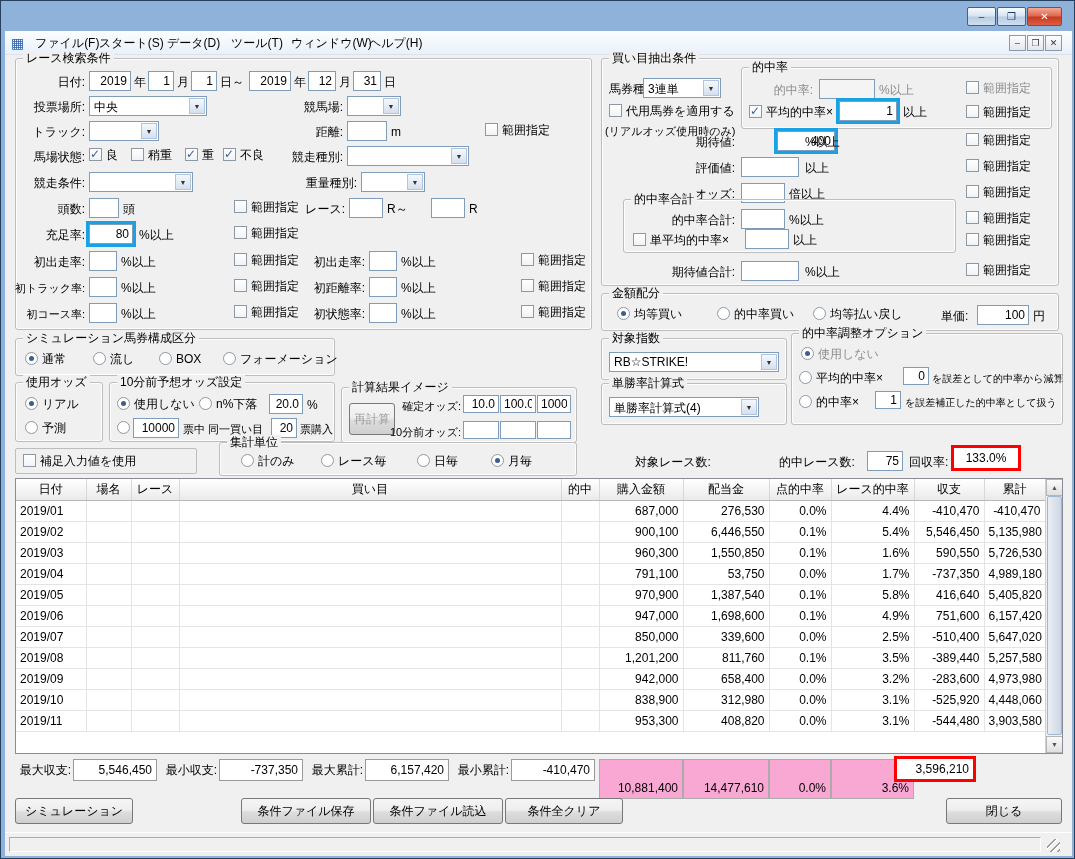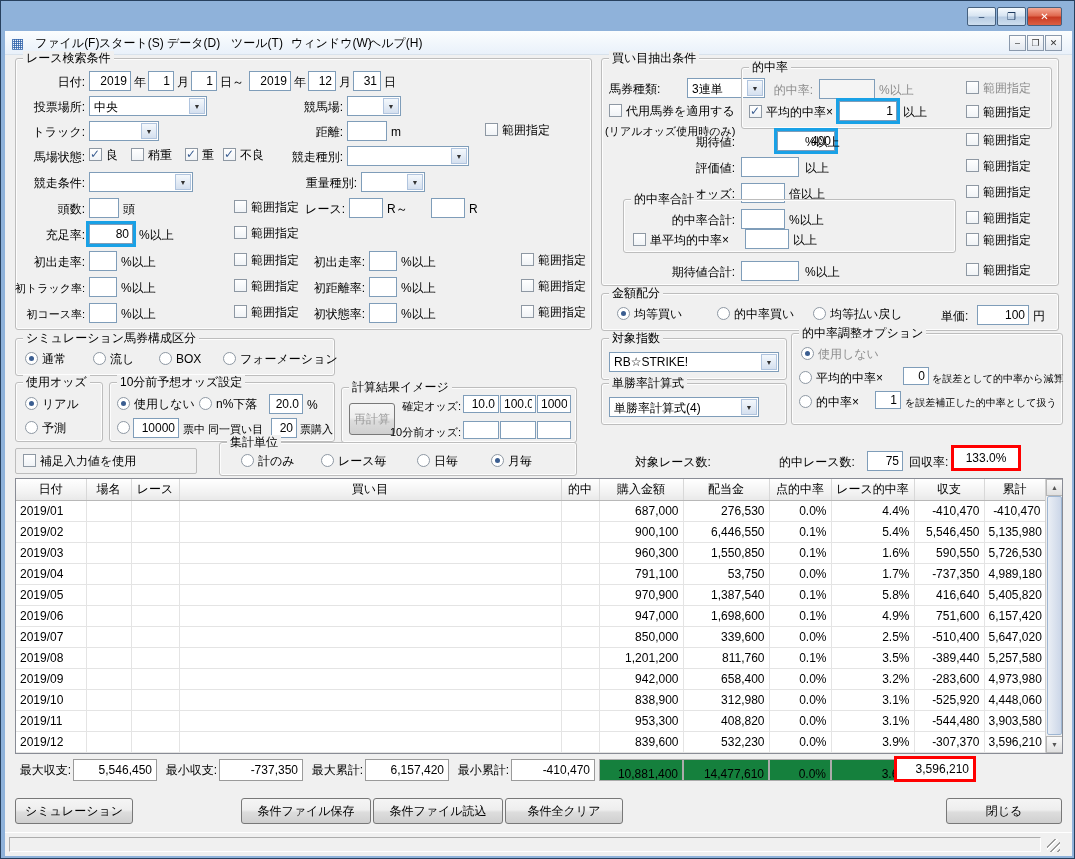--- a/index.html
+++ b/index.html
@@ -42,21 +42,21 @@
 .twrap{position:absolute;left:14px;top:477px;width:1048px;height:276px;border:1px solid #898C95;background:#FFF;overflow:hidden}
 .tbl{border-collapse:collapse;table-layout:fixed;width:1029px}
 .tbl th{height:21px;font-weight:400;background:linear-gradient(#FFFFFF,#F3F3F3 60%,#E9E9E9);border-right:1px solid #D8D8D8;border-bottom:1px solid #B8B8B8;font-size:12px;padding:0 2px;white-space:nowrap;overflow:hidden}
 .tbl td{height:21px;line-height:20px;border-right:1px solid #E4E4E4;border-bottom:1px solid #E4E4E4;font-size:12px;white-space:nowrap;overflow:hidden;padding:0 4px;background:#FFF}
 .c-date{text-align:left}
 .c-purchase,.c-payout,.c-point_rate,.c-race_rate,.c-balance,.c-total{text-align:right}
 .vsb{position:absolute;right:0;top:0;width:17px;height:274px;background:#F0F0F0;border-left:1px solid #D0D0D0}
 .sbtn{position:absolute;left:0;width:17px;height:17px;background:linear-gradient(#FAFAFA,#E0E0E0);border:1px solid #B5B5B5;text-align:center;line-height:15px;font-size:7px;color:#555}
 .thumb{position:absolute;left:1px;top:17px;width:15px;height:239px;background:linear-gradient(90deg,#EBEFF5,#CBD6E8);border:1px solid #9EB6D2;border-radius:2px}
 .sumbox{position:absolute;height:22px;border:1px solid #9A9A9A;background:#FFF;line-height:20px;text-align:right;padding:0 4px;white-space:nowrap}
-.sumcell{position:absolute;height:22px;border:1px solid #ABABAB;background:#15803d;line-height:20px;text-align:right;padding:4px 4px;white-space:nowrap}
+.sumcell{position:absolute;height:40px;border:1px solid #ABABAB;background:#f9a8d4;line-height:20px;text-align:right;padding:18px 4px;white-space:nowrap}
 .redbox{position:absolute;border:3px solid #FF0000;background:#FFF;display:flex;align-items:center;padding:0 4px;white-space:nowrap}
 .cc{justify-content:center}.rr{justify-content:flex-end}
 </style>
 </head>
 <body>
 
 <div class="win">
 
   <span class="wbtn" style="left:966px;width:29px">–</span>
   <span class="wbtn" style="left:996px;width:29px">❐</span>
@@ -157,21 +157,21 @@
   <span class="chkw" style="left:233px;top:303px"><span class="chk"></span><span>範囲指定</span></span>
   <span class="lbl r" style="left:298px;top:305px;width:66px">初状態率:</span>
   <input class="inp" style="left: 368px; top: 302px; width: 28px;" value="">
   <span class="lbl" style="left:400px;top:305px">%以上</span>
   <span class="chkw" style="left:520px;top:303px"><span class="chk"></span><span>範囲指定</span></span>
 
   <div class="grp" style="left:600px;top:57px;width:458px;height:228px"></div>
   <span class="grpt" style="left:608px;top:50px">買い目抽出条件</span>
 
   <span class="lbl" style="left:608px;top:80px">馬券種類:</span>
-  <div class="dd" style="left:686px;top:77px;width:78px"><span>3連単</span><span class="ar">▼</span></div>
+  <div class="dd" style="left:642px;top:77px;width:78px"><span>3連単</span><span class="ar">▼</span></div>
   <span class="chkw" style="left:608px;top:102px"><span class="chk"></span><span>代用馬券を適用する</span></span>
   <span class="lbl small" style="left:604px;top:122px">(リアルオッズ使用時のみ)</span>
 
   <div class="grp" style="left:740px;top:66px;width:311px;height:62px"></div>
   <span class="grpt" style="left:748px;top:59px">的中率</span>
   <span class="lbl r g" style="left:756px;top:81px;width:56px">的中率:</span>
   <input class="inp dis" style="left: 818px; top: 78px; width: 56px;" value="">
   <span class="lbl g" style="left:878px;top:81px">%以上</span>
   <span class="chkw g" style="left:965px;top:79px"><span class="chk"></span><span>範囲指定</span></span>
   <span class="chkw" style="left:748px;top:103px"><span class="chk on"></span><span>平均的中率×</span></span>
@@ -459,33 +459,20 @@
             <td class="c-race"></td>
             <td class="c-bet"></td>
             <td class="c-hit"></td>
             <td class="c-purchase">953,300</td>
             <td class="c-payout">408,820</td>
             <td class="c-point_rate">0.0%</td>
             <td class="c-race_rate">3.1%</td>
             <td class="c-balance">-544,480</td>
             <td class="c-total">3,903,580</td>
           </tr>
-          <tr>
-            <td class="c-date">2019/12</td>
-            <td class="c-place"></td>
-            <td class="c-race"></td>
-            <td class="c-bet"></td>
-            <td class="c-hit"></td>
-            <td class="c-purchase">839,600</td>
-            <td class="c-payout">532,230</td>
-            <td class="c-point_rate">0.0%</td>
-            <td class="c-race_rate">3.9%</td>
-            <td class="c-balance">-307,370</td>
-            <td class="c-total">3,596,210</td>
-          </tr>
         </tbody>
     </table>
     <div class="vsb">
       <span class="sbtn" style="top:0">▲</span>
       <span class="thumb"></span>
       <span class="sbtn" style="bottom:0">▼</span>
     </div>
   </div>
 
   <span class="lbl r" style="left:14px;top:761px;width:56px">最大収支:</span>

